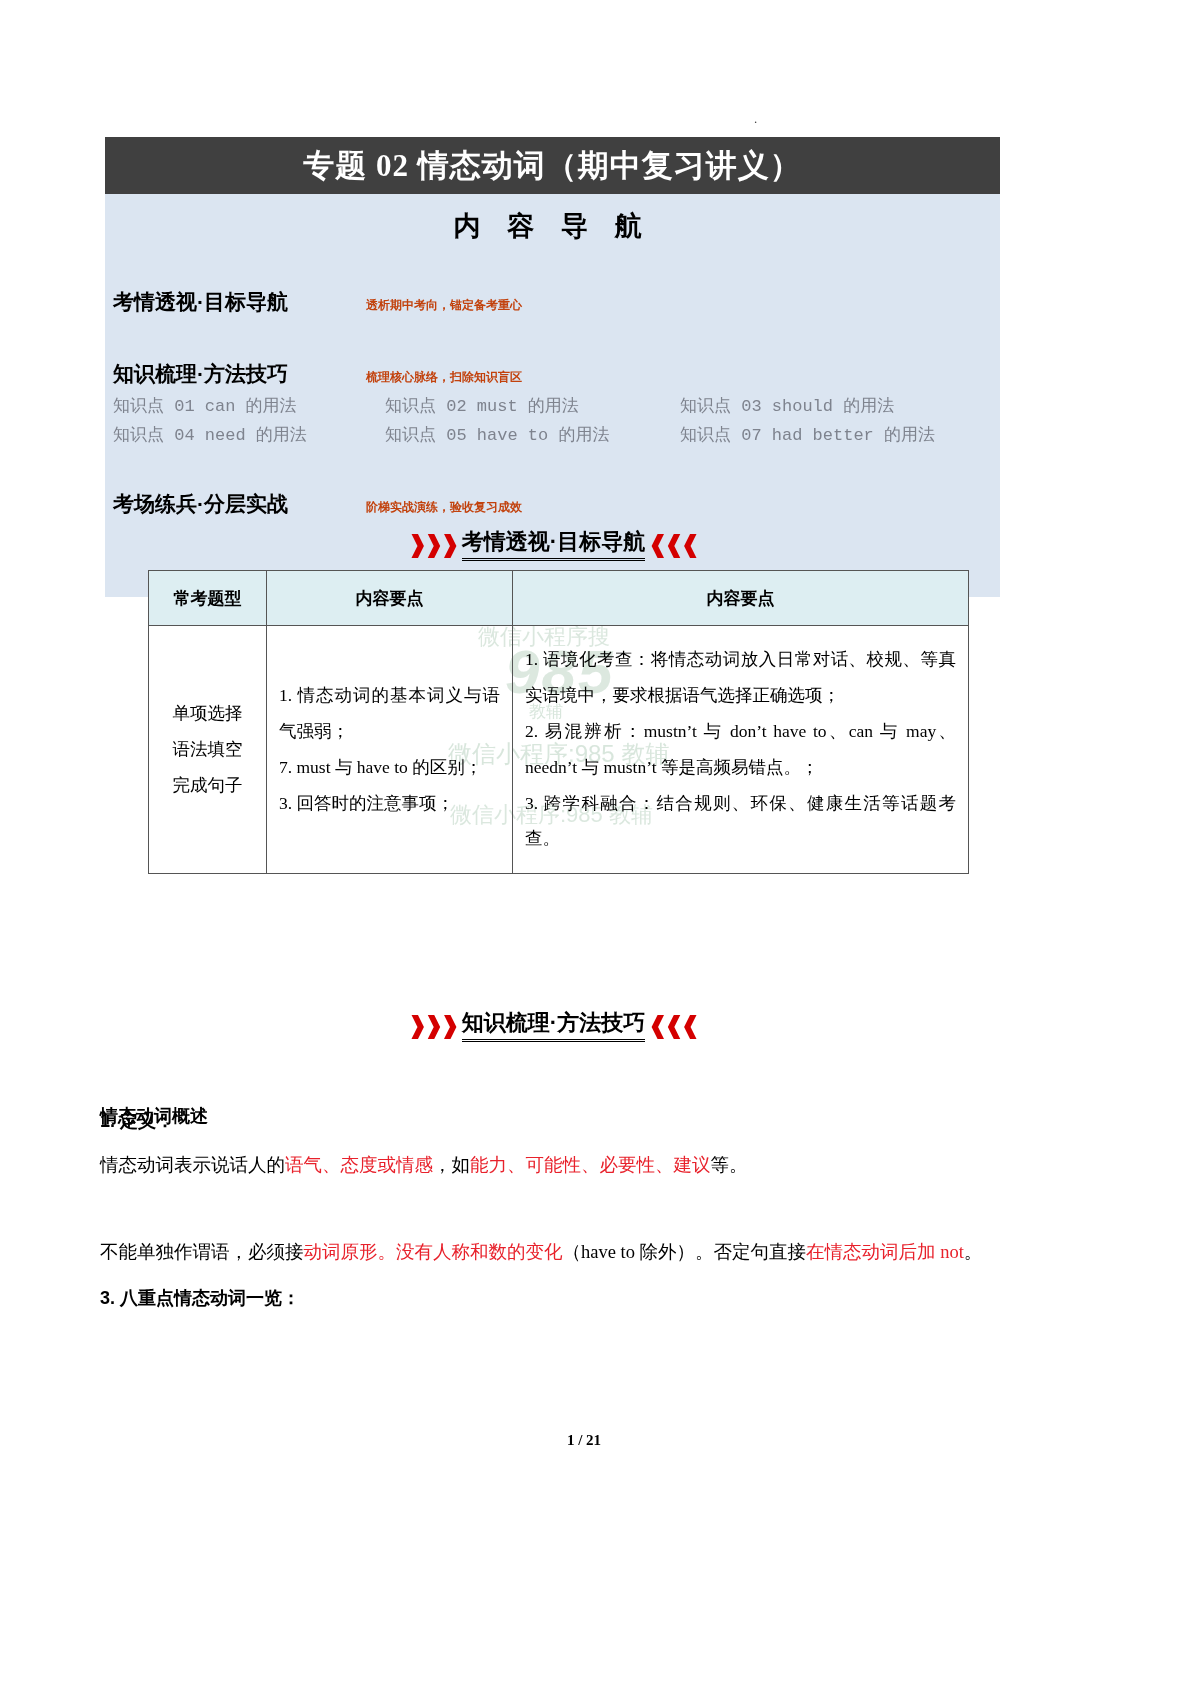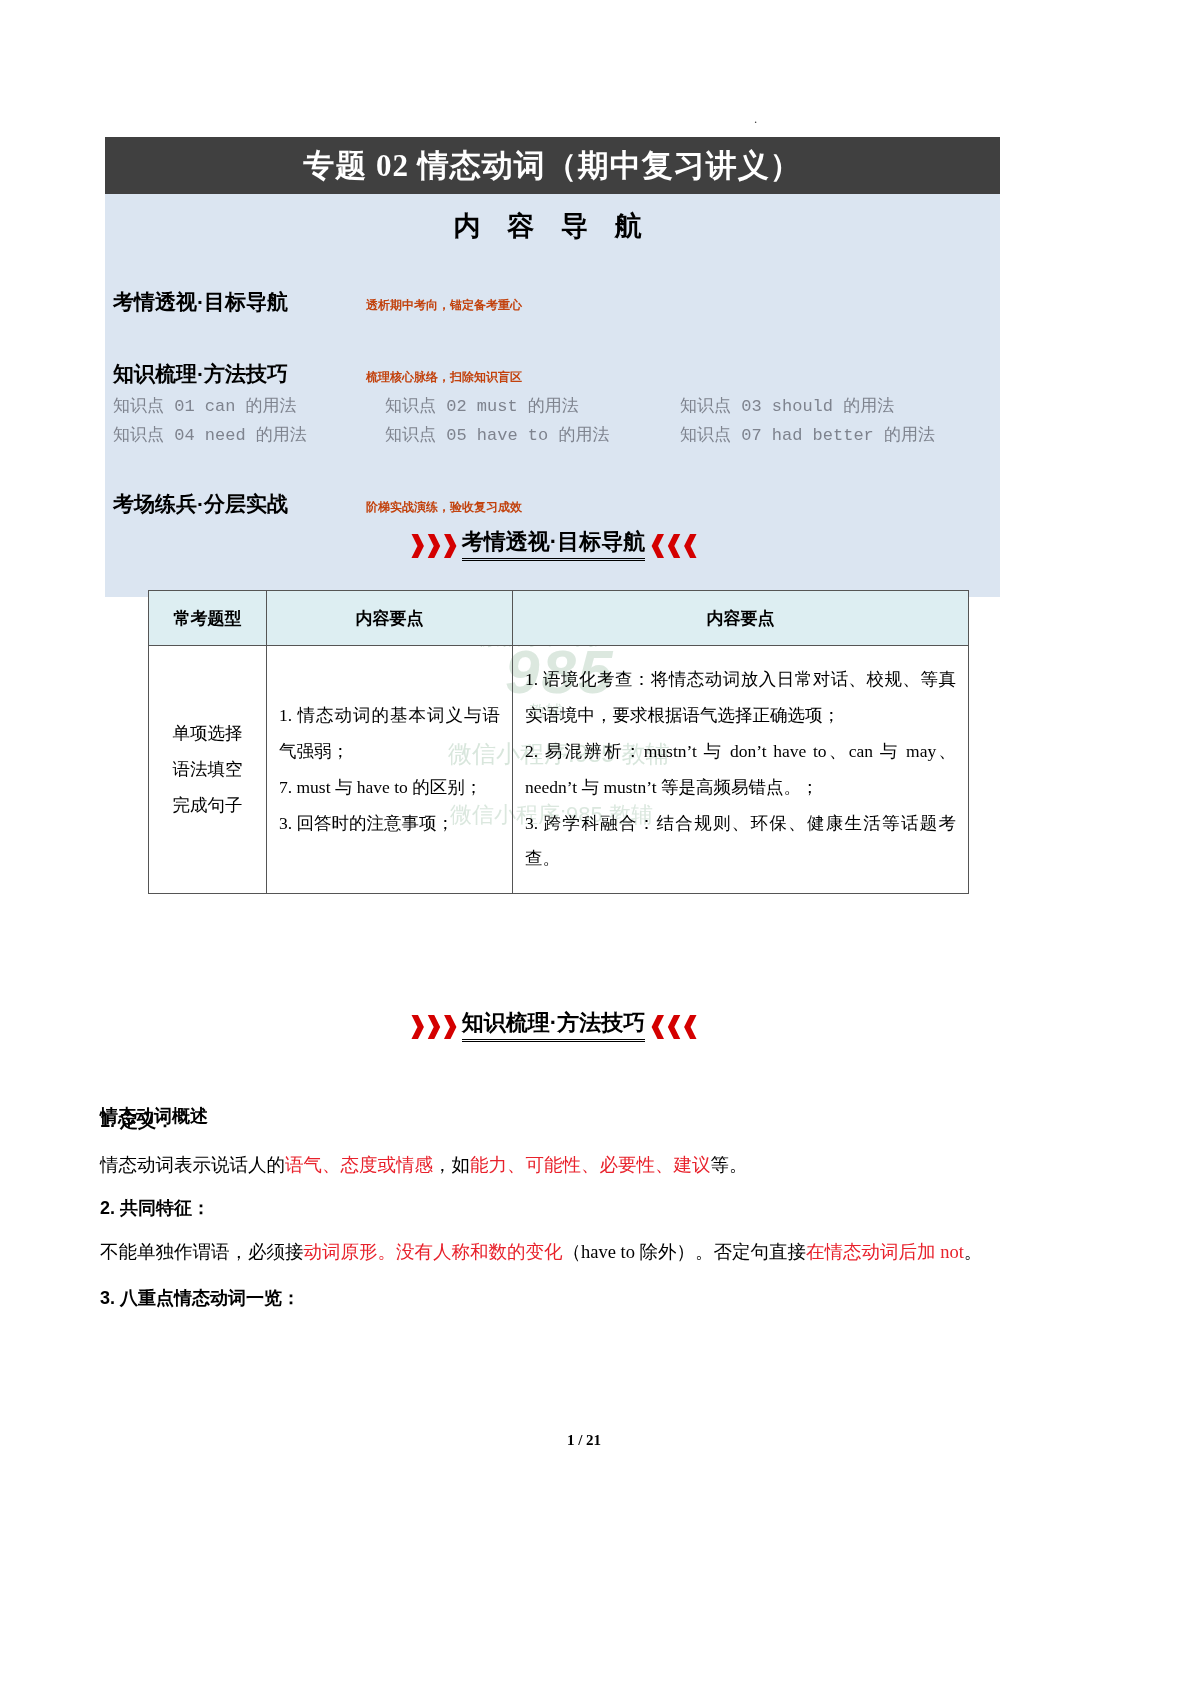--- a/index.html
+++ b/index.html
@@ -133,21 +133,21 @@
     font-family: "Liberation Sans", sans-serif;
     border-bottom: 3px double #000;
     padding-bottom: 1px;
     letter-spacing: 0px;
   }
 
   
   table.exam-table {
     position: absolute;
     left: 148px;
-    top: 590px;
+    top: 570px;
     width: 820px;
     border-collapse: collapse;
     table-layout: fixed;
   }
   table.exam-table th,
   table.exam-table td {
     border: 1px solid #555;
     vertical-align: middle;
     font-family: "Liberation Serif", serif;
   }
@@ -310,21 +310,20 @@
   </div>
 
   <div class="btext bold" style="top:1104px;">情态动词概述</div>
 
   <div class="btext bold" style="top:1109px;">1. 定义：</div>
 
   <div class="btext" style="top:1152px;">
     <span>情态动词表示说话人的</span><span class="red">语气、态度或情感</span><span>，如</span><span class="red">能力、可能性、必要性、建议</span><span>等。</span>
   </div>
 
-  <div class="btext bold" style="top:1196px;">2. 共同特征：</div>
 
   <div class="btext" style="top:1239px;">
     <span>不能单独作谓语，必须接</span><span class="red">动词原形。没有人称和数的变化</span><span>（have to  除外）。否定句直接</span><span class="red">在情态动词后加 not</span><span>。</span>
   </div>
 
   <div class="btext bold" style="top:1286px;">3. 八重点情态动词一览：</div>
 
   <div class="footer">1 / 21</div>
 
 </div>

